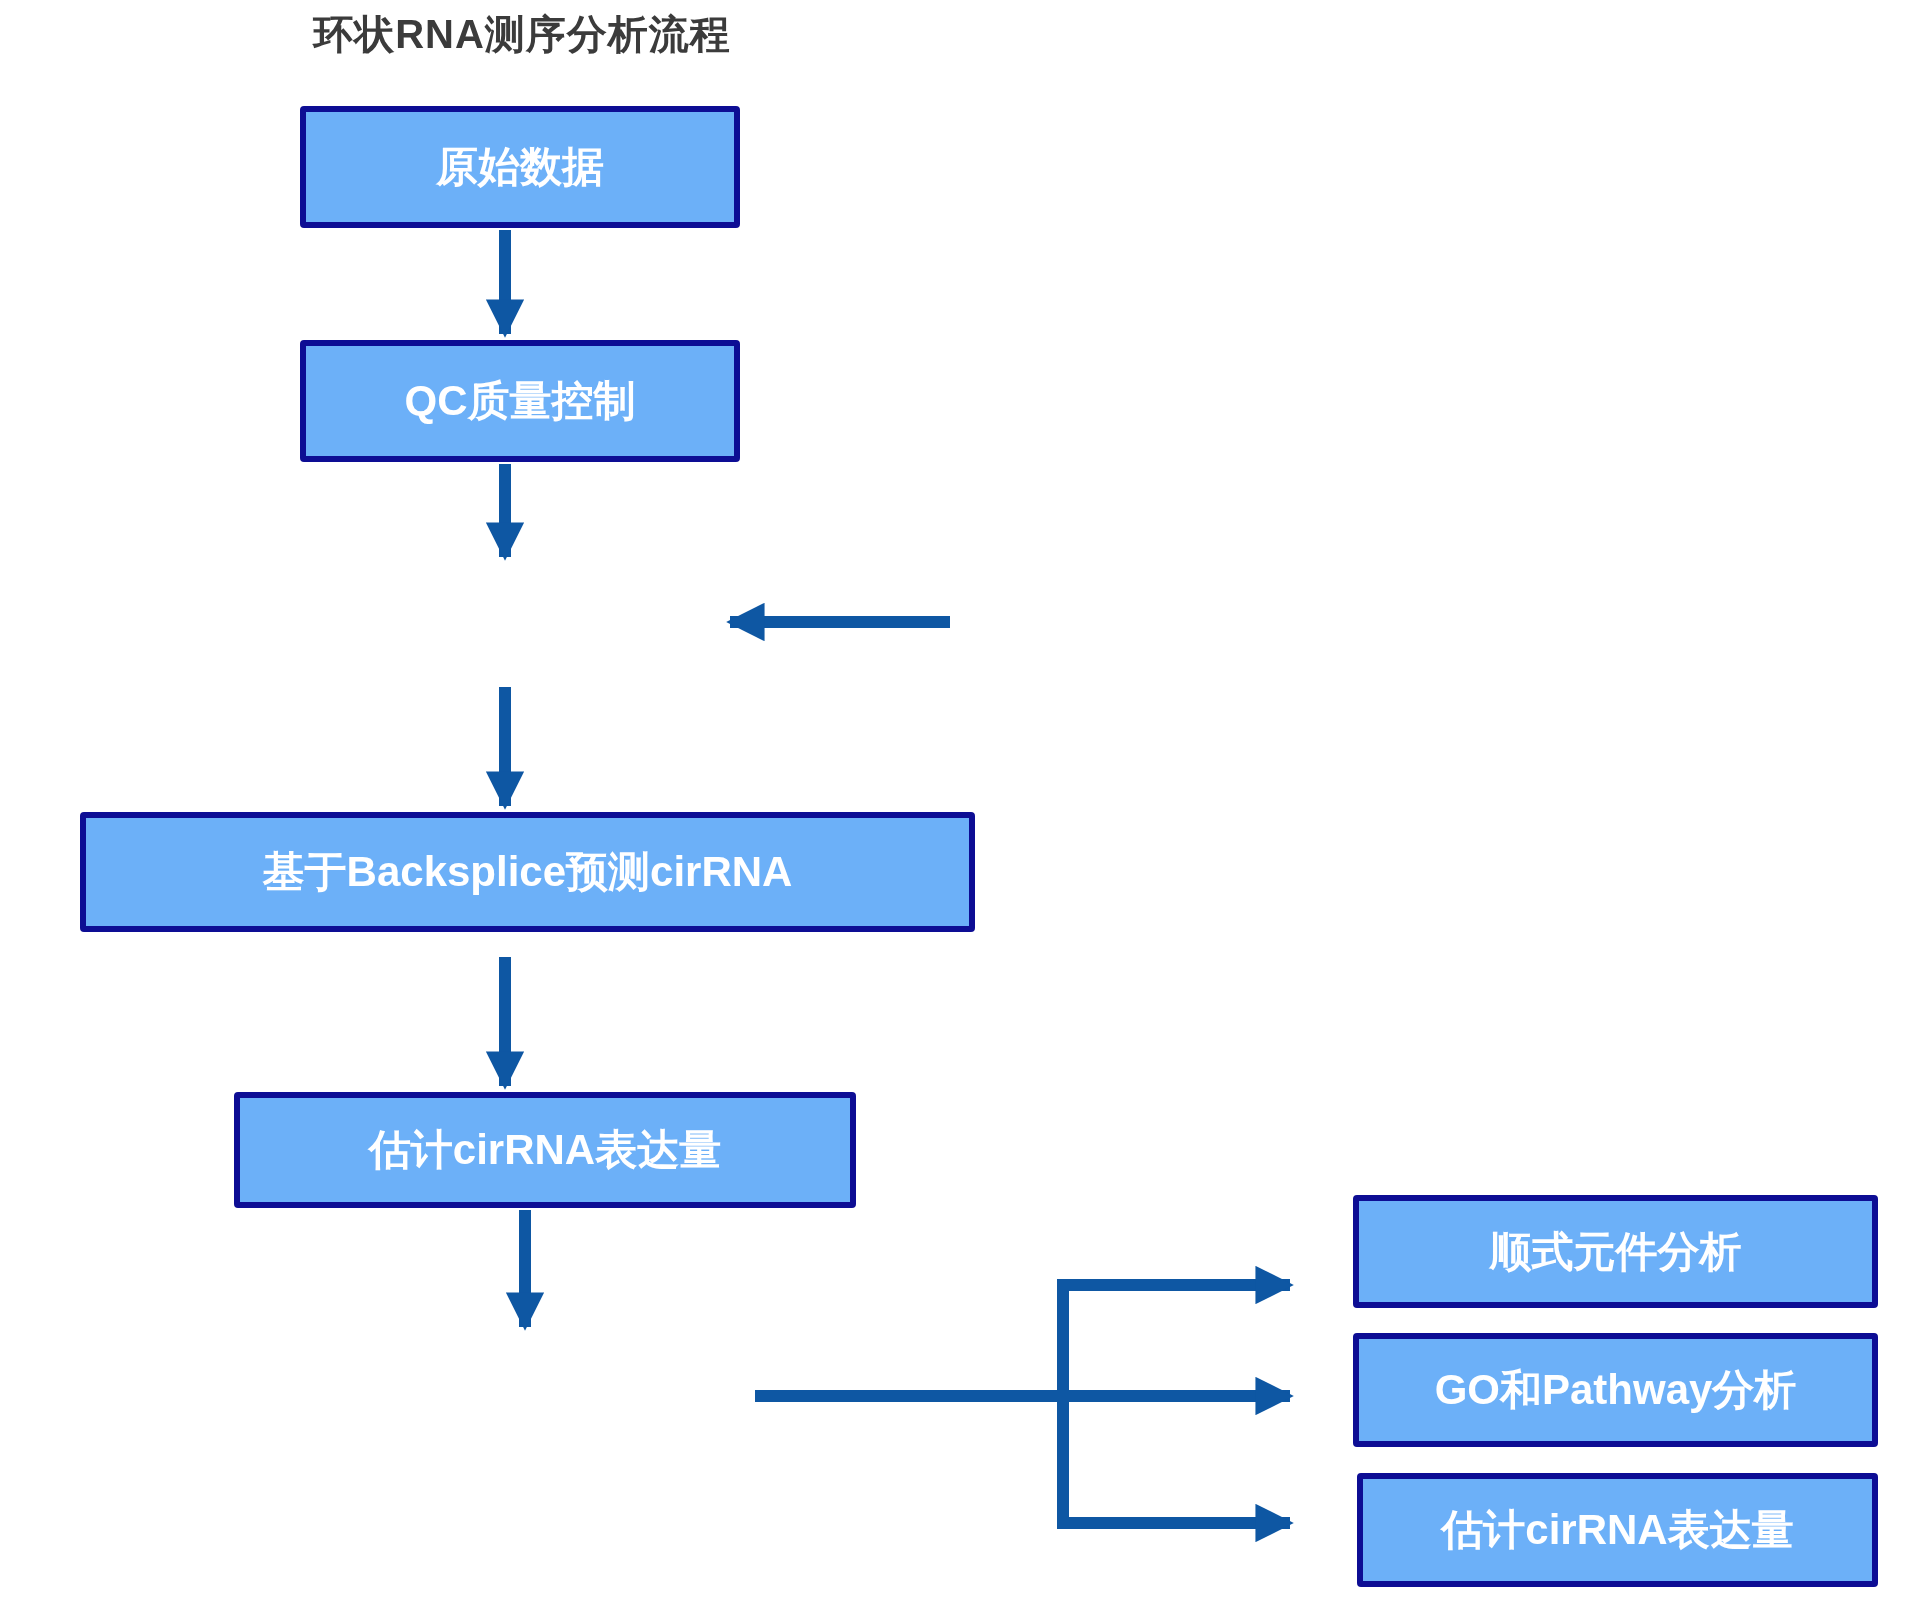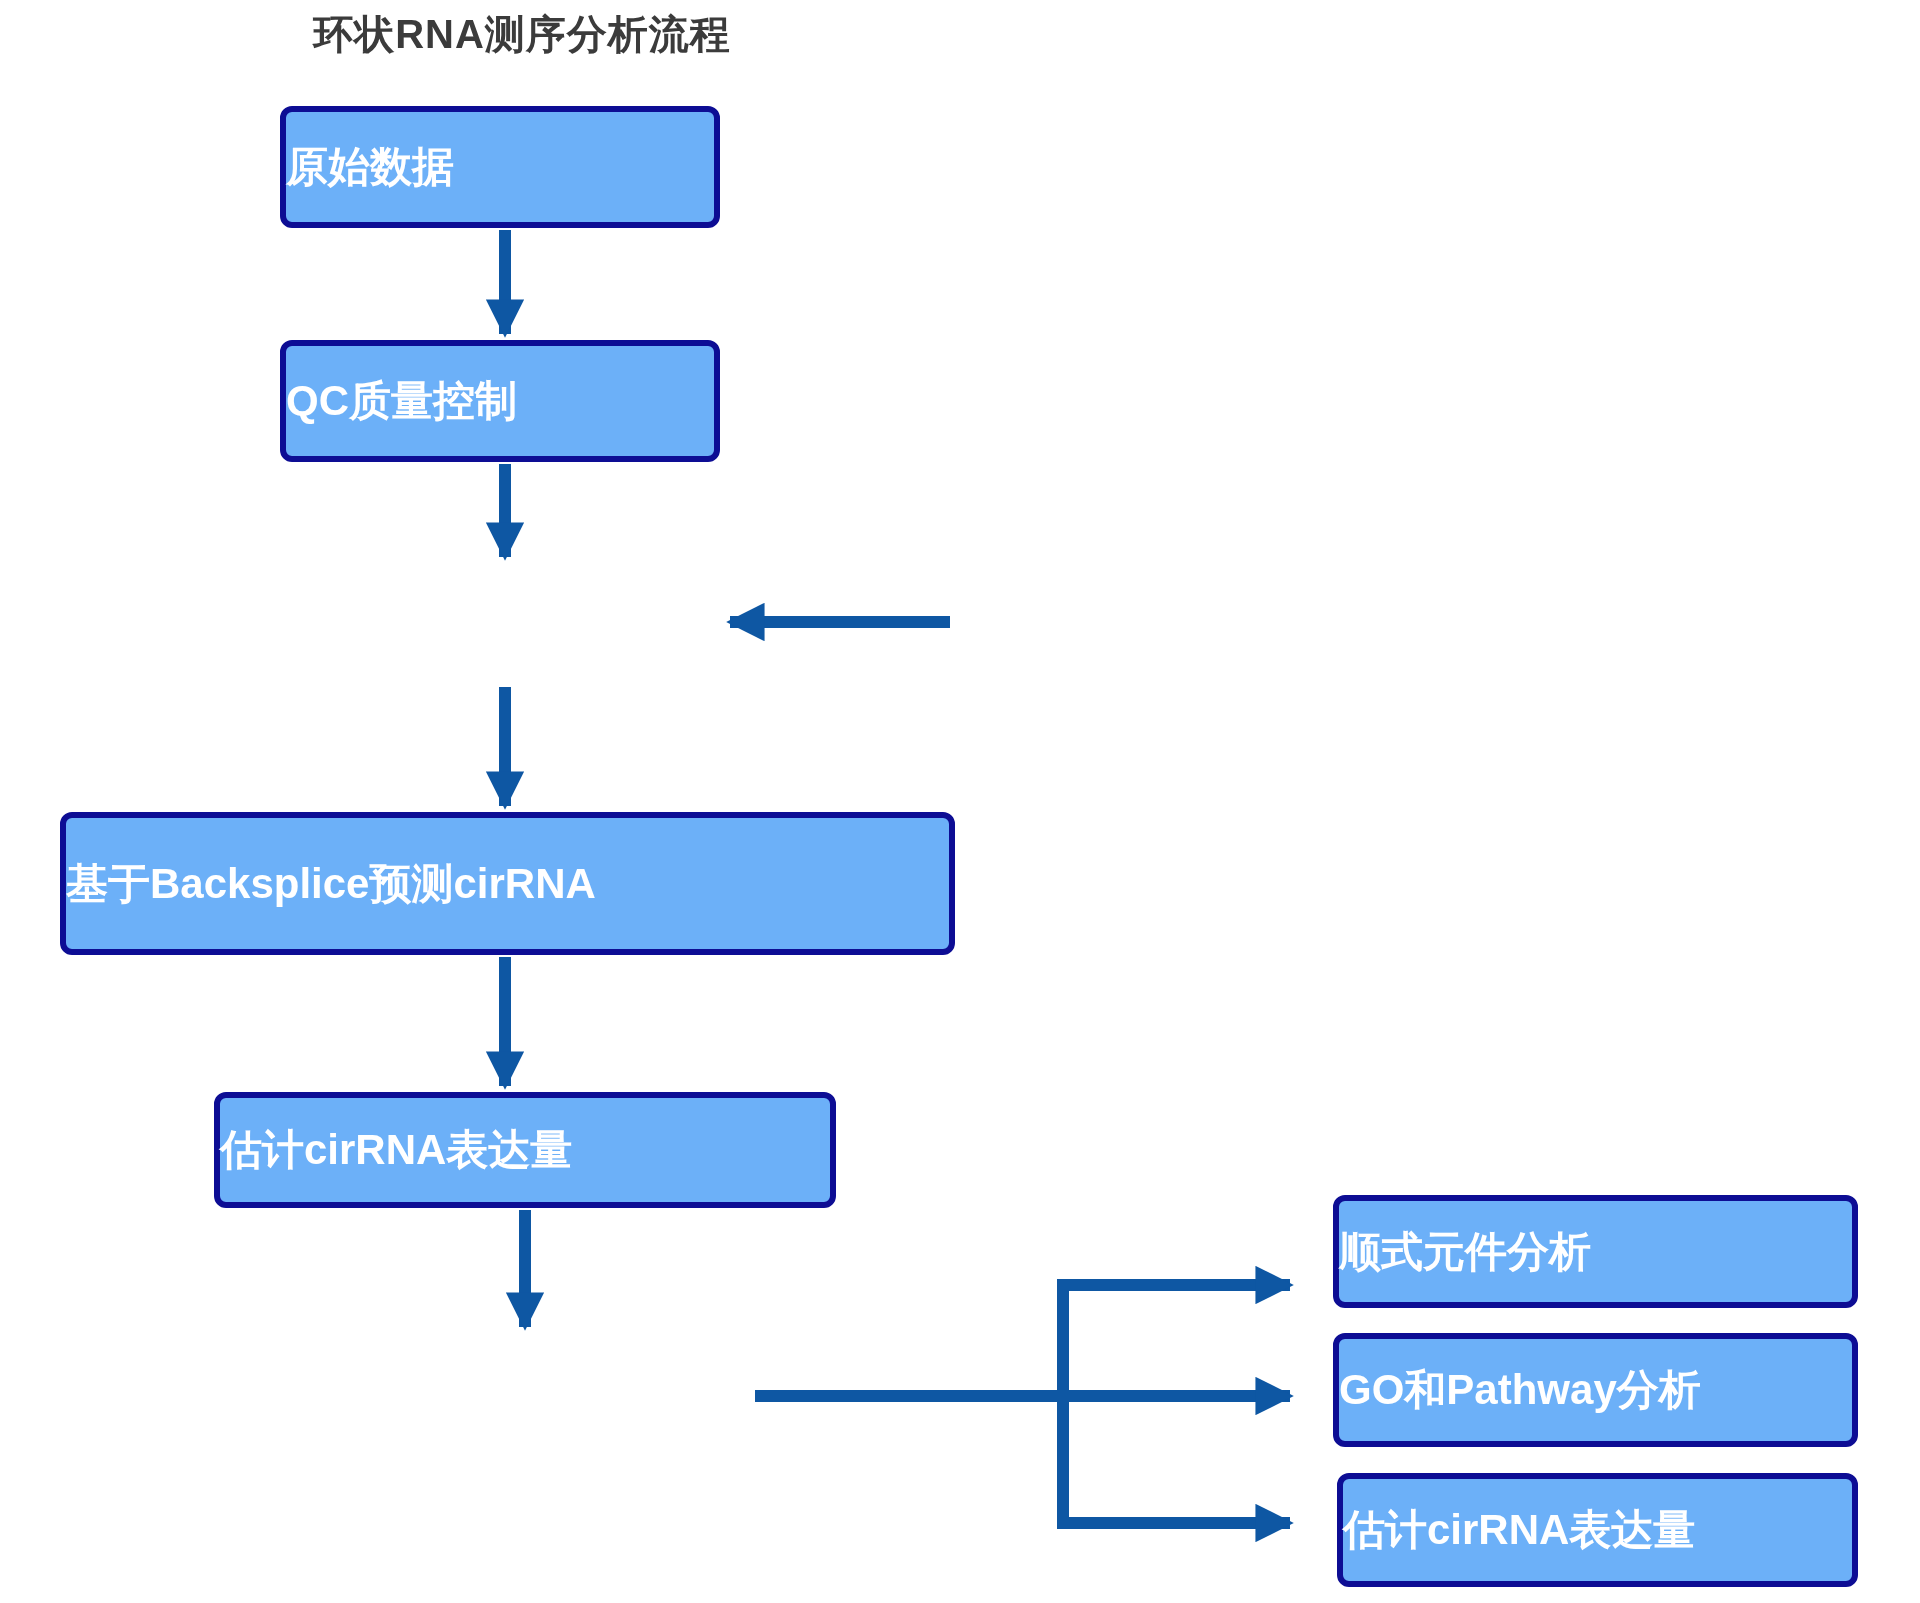--- a/index.html
+++ b/index.html
@@ -24,26 +24,27 @@
     left:262px;top:10px;width:520px;
     text-align:center;
     font-size:40px;line-height:48px;
     color:var(--title-text);
     letter-spacing:1px;
   }
   .node{
     position:absolute;
     background:var(--node-fill);
     border:6px solid var(--node-border);
-    border-radius:12px;
+    border-radius:4px;
     box-sizing:border-box;
-    display:flex;align-items:center;justify-content:flex-start;
+    display:flex;align-items:center;justify-content:center;
     color:var(--node-text);
     font-size:42px;
     white-space:nowrap;
+    margin-left:20px;
   }
   .arrows{position:absolute;left:0;top:0;}
   .arrows line,.arrows path.link{
     stroke:var(--arrow);
     stroke-width:12;
     fill:none;
   }
   .arrows .cap-square{stroke-linecap:square;}
   .arrows marker path{fill:var(--arrow);}
 </style>
@@ -77,21 +78,21 @@
   <div class="node" style="left:280px;top:106px;width:440px;height:122px">
     <span>原始数据</span>
   </div>
 
   <div class="node" style="left:280px;top:340px;width:440px;height:122px">
     <span>QC质量控制</span>
   </div>
 
 
 
-  <div class="node" style="left:60px;top:812px;width:895px;height:143px">
+  <div class="node" style="left:60px;top:812px;width:895px;height:120px">
     <span>基于Backsplice预测cirRNA</span>
   </div>
 
   <div class="node" style="left:214px;top:1092px;width:622px;height:116px">
     <span>估计cirRNA表达量</span>
   </div>
 
 
   <div class="node" style="left:1333px;top:1195px;width:525px;height:113px">
     <span>顺式元件分析</span>

